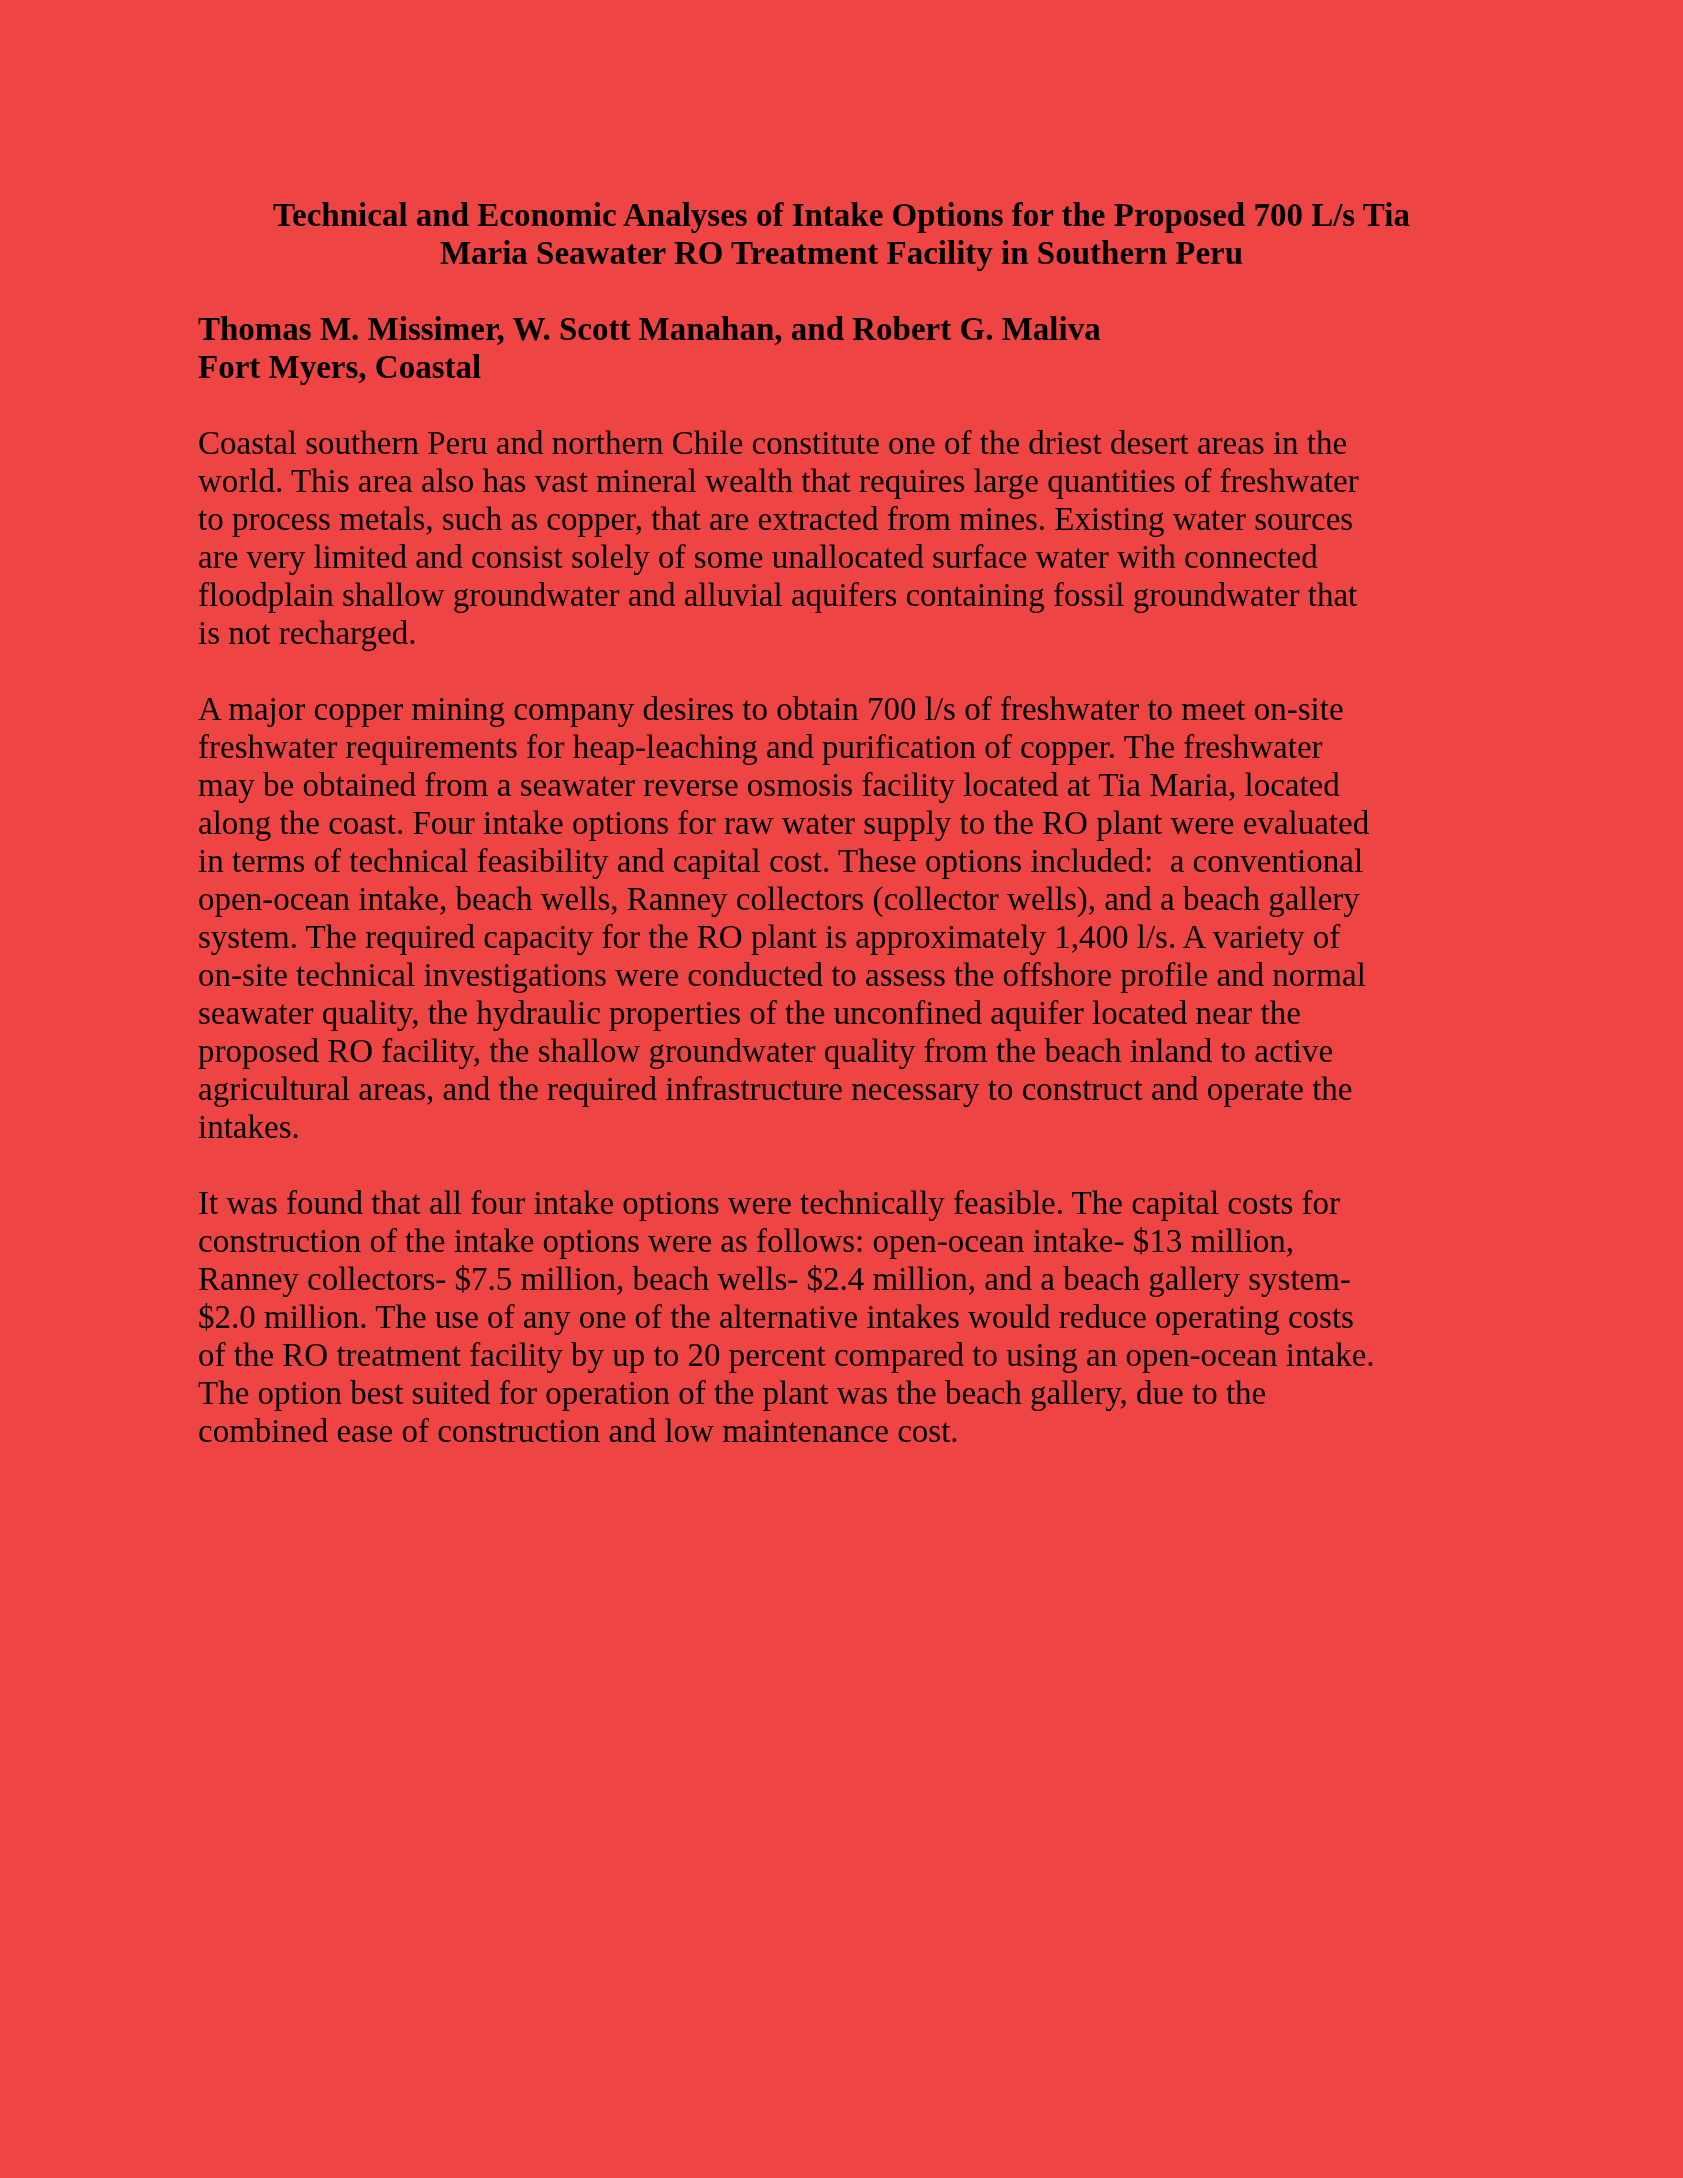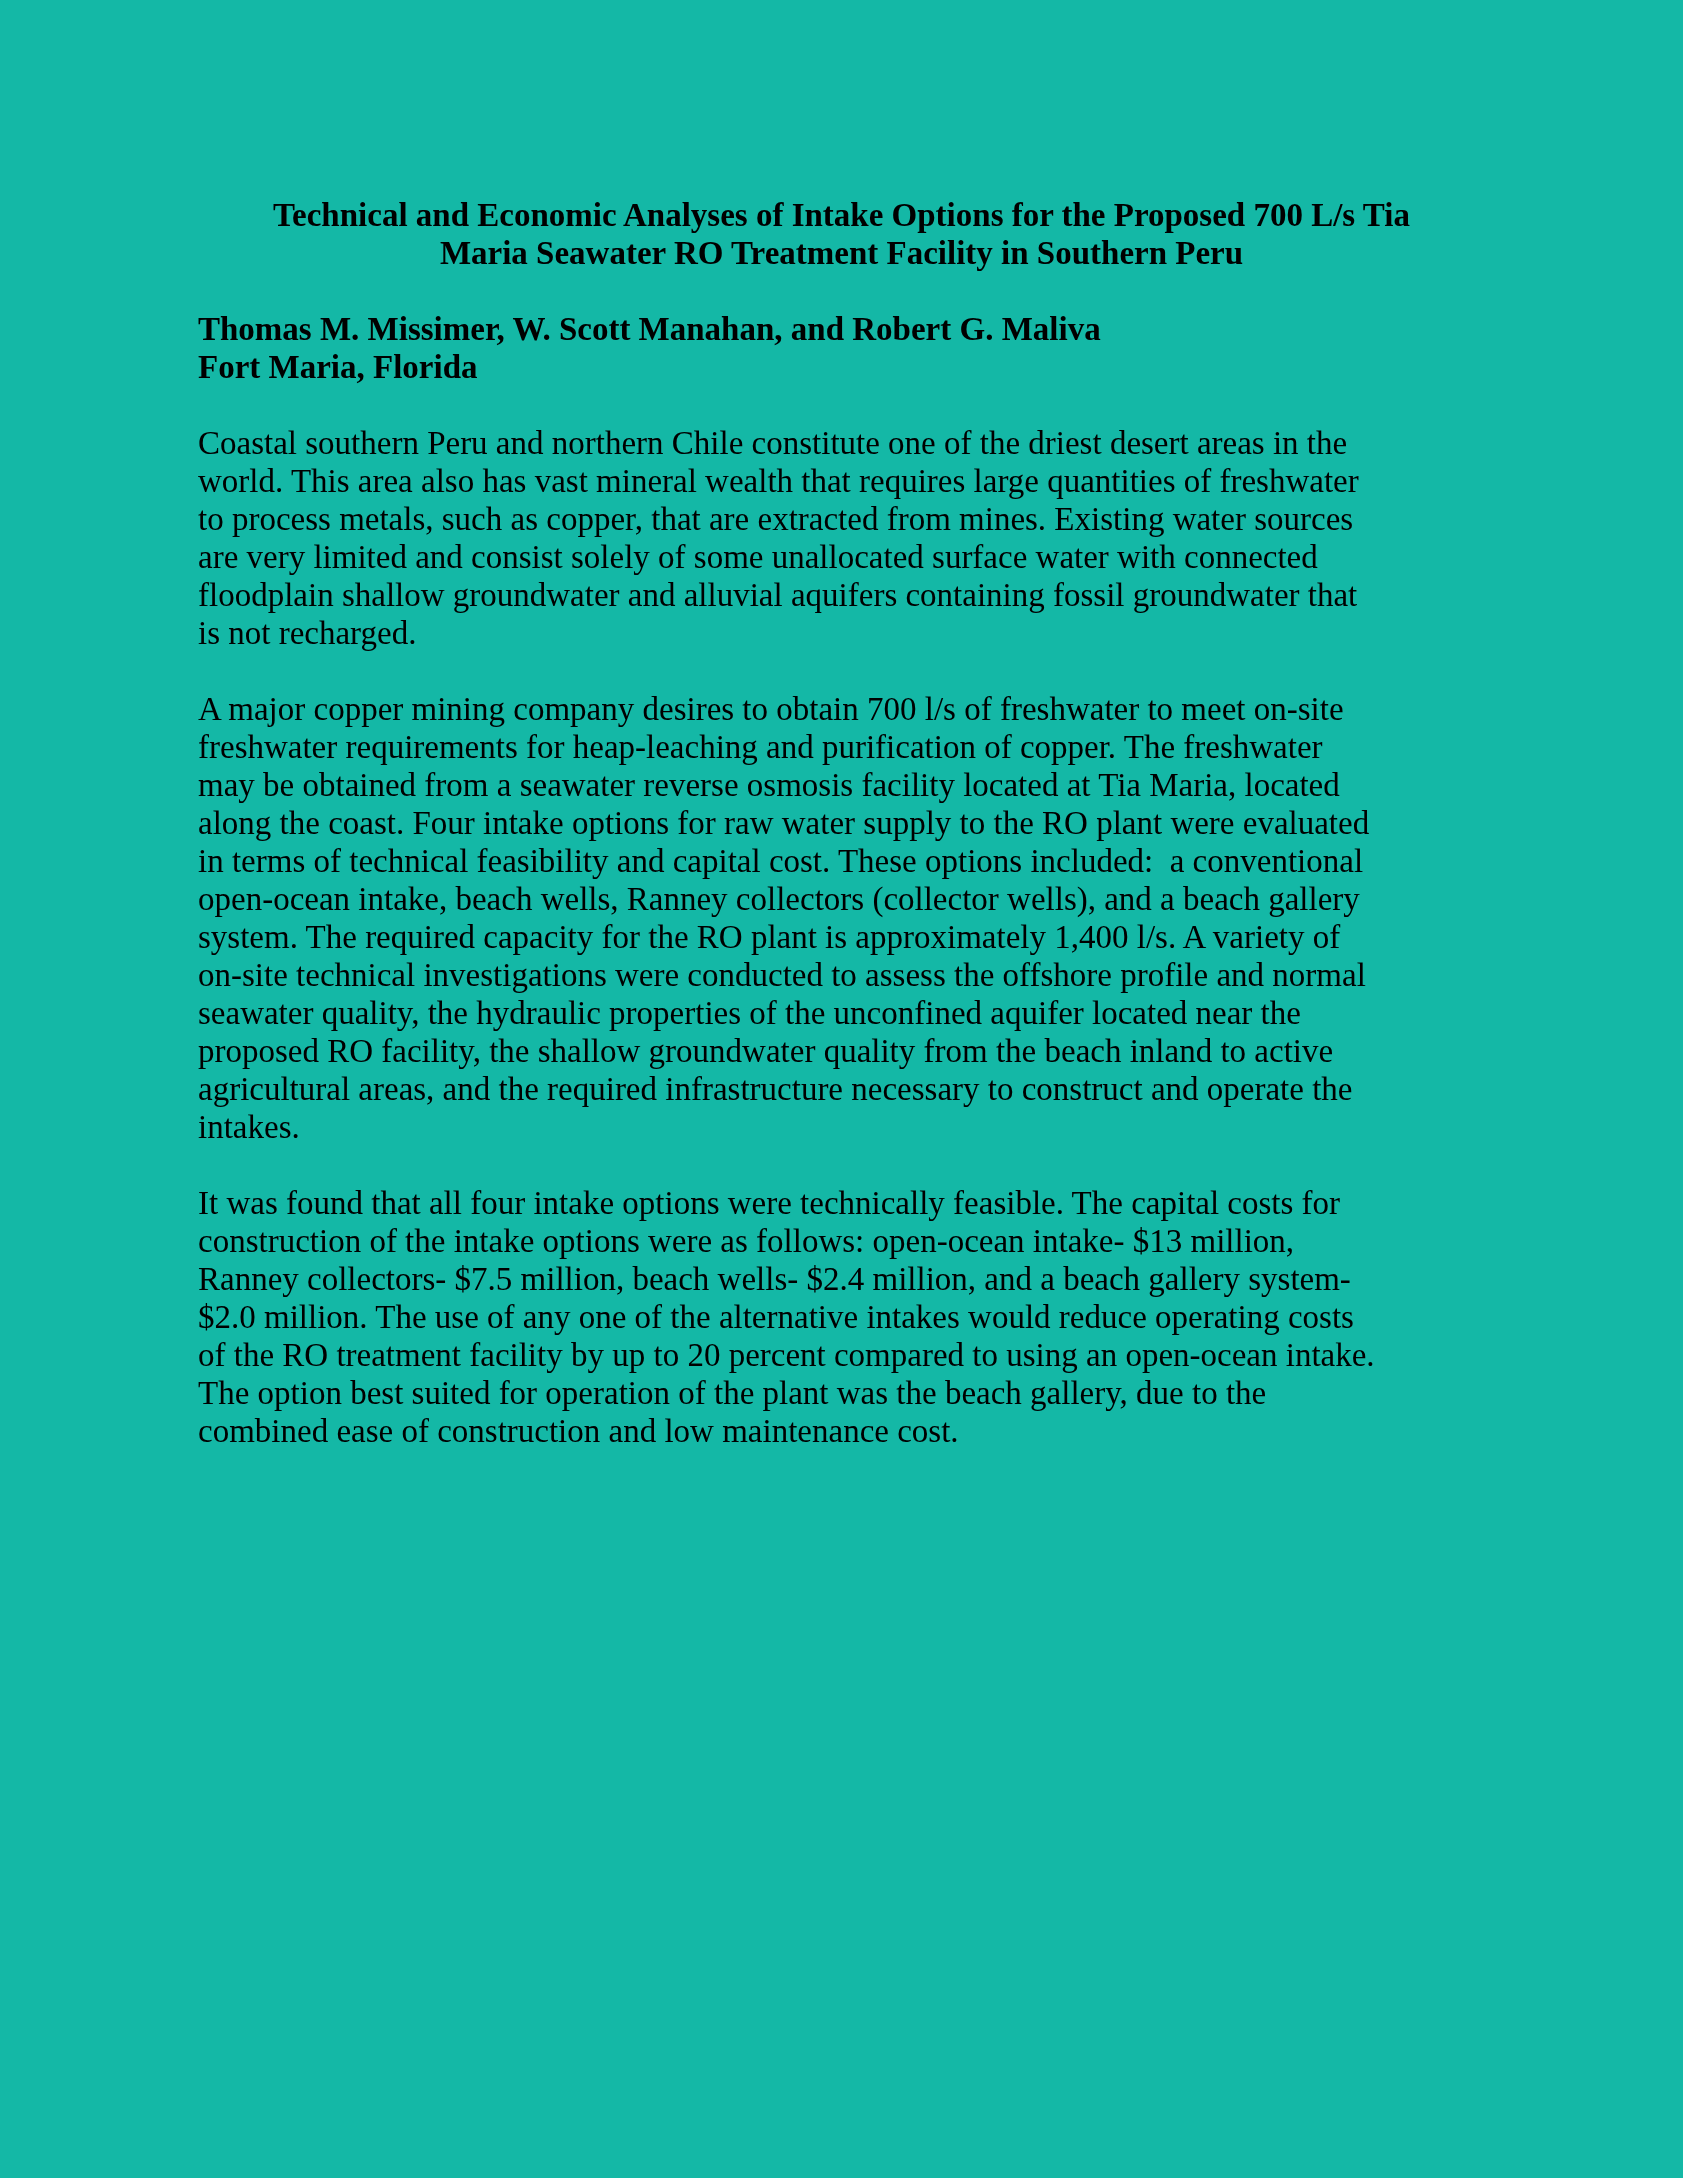--- a/index.html
+++ b/index.html
@@ -4,21 +4,21 @@
 <style>
   html, body {
     margin: 0;
     padding: 0;
     background: #ffffff;
   }
   .page {
     position: relative;
     width: 1683px;
     height: 2178px;
-    background: #14b8a6;
+    background: #ef4444;
     color: #000000;
     font-family: "Liberation Serif", "DejaVu Serif", serif;
     font-size: 33px;
     line-height: 38px;
     box-sizing: border-box;
     padding: 196px 198px 6px 198px;
     overflow: hidden;
   }
   .title {
     font-weight: bold;
@@ -48,21 +48,21 @@
 </head>
 <body>
 
 <div class="page">
 
   <h1 class="title">Technical and Economic Analyses of Intake Options for the Proposed 700 L/s Tia
 Maria Seawater RO Treatment Facility in Southern Peru</h1>
 
   <div class="byline">
     <div>Thomas M. Missimer, W. Scott Manahan, and Robert G. Maliva</div>
-    <div>Fort Maria, Florida</div>
+    <div>Fort Myers, Coastal</div>
   </div>
 
   <p class="para">Coastal southern Peru and northern Chile constitute one of the driest desert areas in the
 world. This area also has vast mineral wealth that requires large quantities of freshwater
 to process metals, such as copper, that are extracted from mines. Existing water sources
 are very limited and consist solely of some unallocated surface water with connected
 floodplain shallow groundwater and alluvial aquifers containing fossil groundwater that
 is not recharged.</p>
 
   <p class="para">A major copper mining company desires to obtain 700 l/s of freshwater to meet on-site

